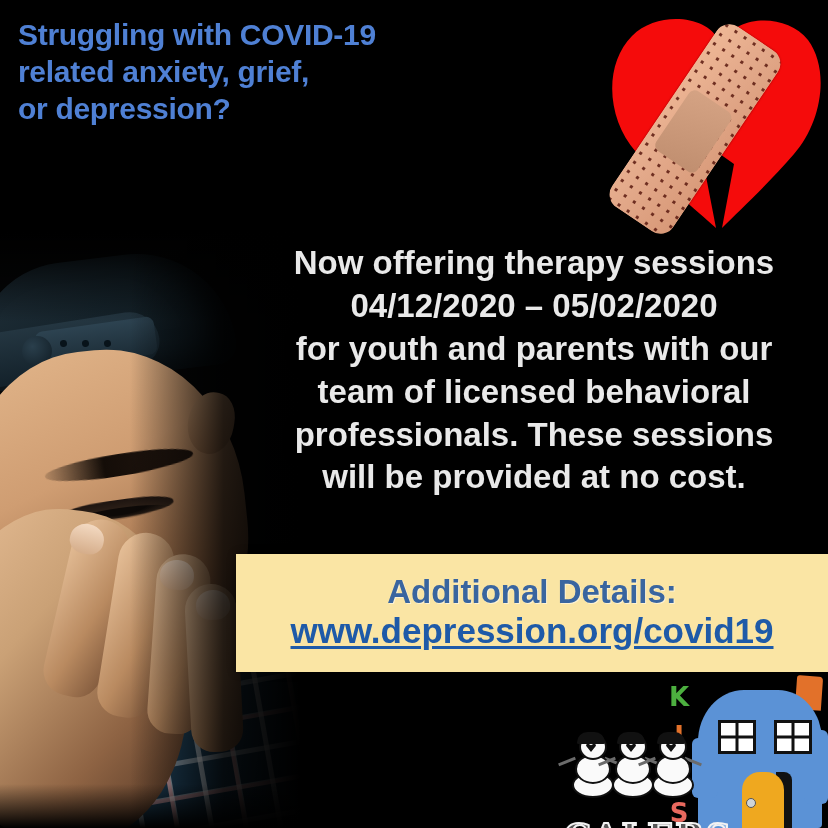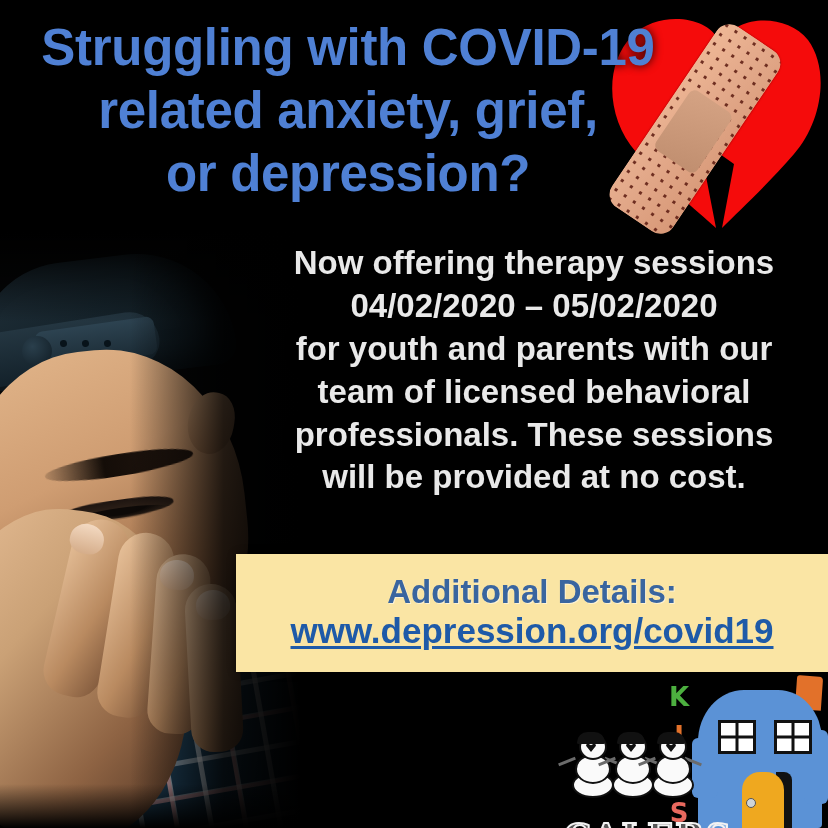--- a/index.html
+++ b/index.html
@@ -130,26 +130,25 @@
   }
   .photo-fade-b{
     position:absolute;left:0;bottom:0;width:100%;height:44px;
     background:linear-gradient(0deg,#000 0%,rgba(0,0,0,0) 100%);
   }
 
   
   .headline{
     position:absolute;left:18px;top:16px;width:660px;
     color:#4f80d4;
-    font-size:51px;line-height:1.24;
+    font-size:30px;line-height:1.24;
     font-weight:700;letter-spacing:-.3px;
     text-shadow:0 0 10px rgba(0,0,0,.9);
     white-space:pre-line;
     z-index:6;
-    text-align:center;
   }
 
   
   .heart-wrap{position:absolute;left:600px;top:14px;width:228px;height:226px;z-index:5;}
   .bandage{
     position:absolute;left:58px;top:6px;width:74px;height:218px;
     transform:rotate(34deg);
     transform-origin:50% 50%;
   }
   .band-body{
@@ -315,21 +314,21 @@
       <path d="M124 26 C136 2, 186 -2, 208 26 C230 56, 222 108, 194 140
                C170 168, 140 196, 122 214 L134 150 L100 126 L142 110 L124 26 Z" fill="#f50b0b"></path>
     </svg>
     <div class="bandage">
       <div class="band-body"></div>
       <div class="band-pad"></div>
     </div>
   </div>
 
   <div class="body-copy">Now offering therapy sessions
-04/02/2020 – 05/02/2020
+04/12/2020 – 05/02/2020
 for youth and parents with our
 team of licensed behavioral
 professionals. These sessions
 will be provided at no cost.</div>
 
   <div class="cta">
     <div class="cta-title">Additional Details:</div>
     <a class="cta-url" href="#">www.depression.org/covid19</a>
   </div>
 

